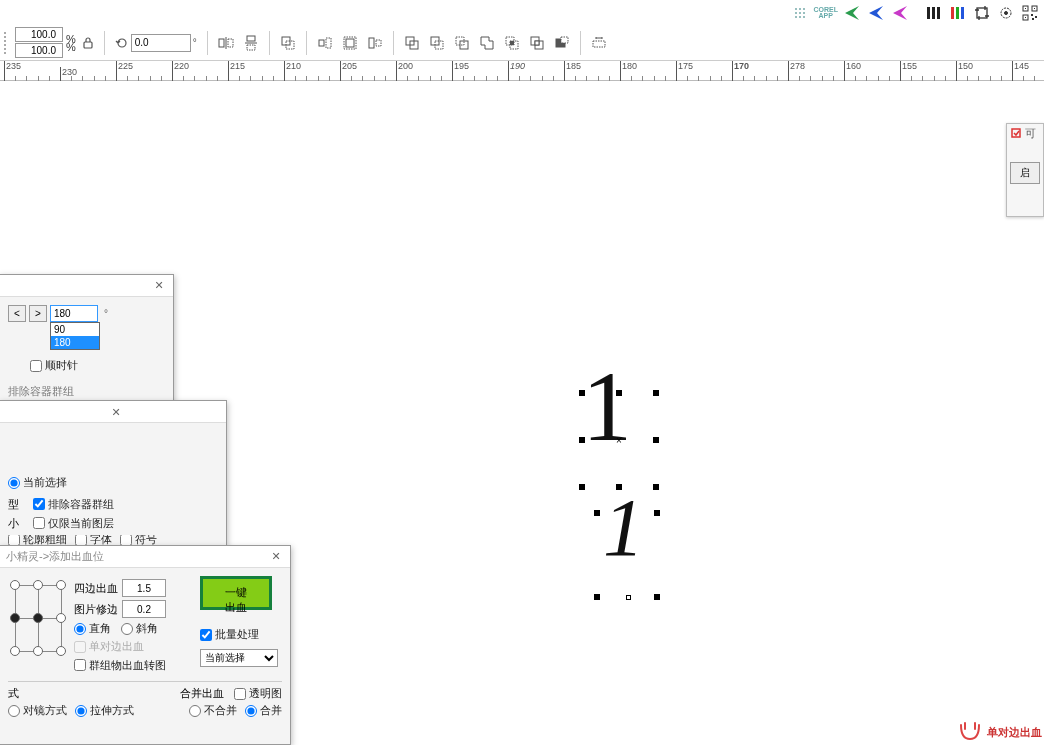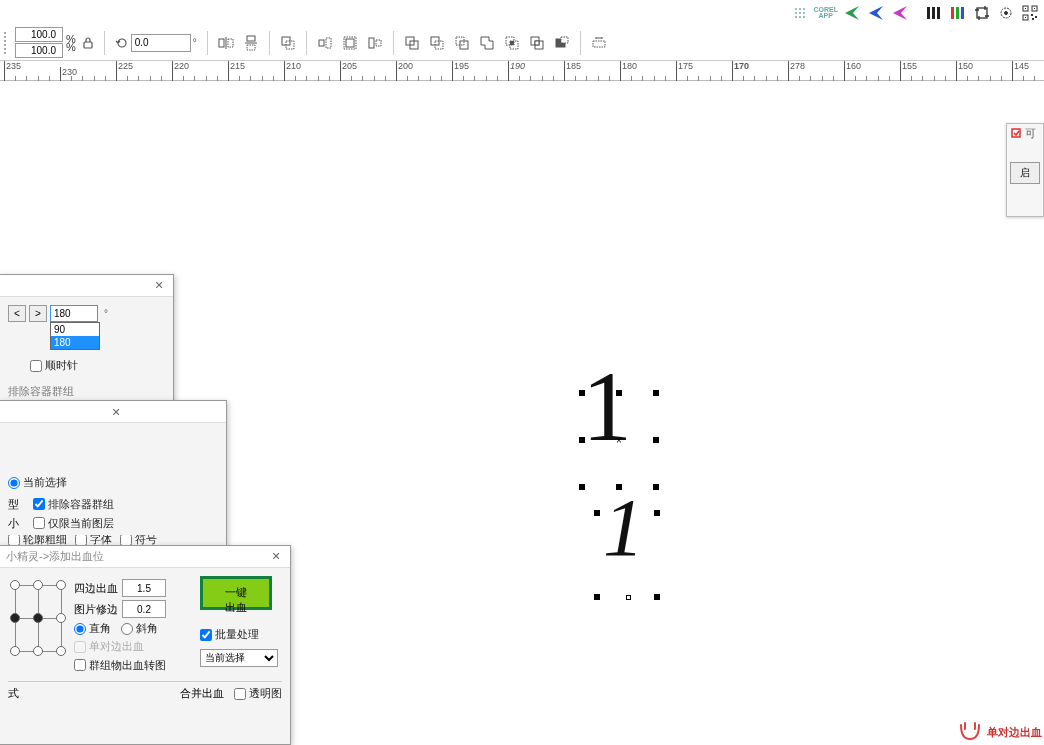--- a/index.html
+++ b/index.html
@@ -583,20 +583,39 @@
 
   <div style="border-top:1px solid #ccc;margin:0 8px;padding-top:4px;display:flex;align-items:center;gap:10px">
     <span>式</span>
     <div style="flex:1"></div>
     <span>合并出血</span>
     <label class="cb">
         <input type="checkbox" style="">
         <span>透明图</span>
       </label>
   </div>
+  <div style="margin:2px 8px 0;display:flex;align-items:center;gap:8px">
+    <label class="cb">
+        <input type="radio" name="mm" style="">
+        <span>对镜方式</span>
+      </label>
+    <label class="cb">
+        <input type="radio" name="mm" checked="" style="">
+        <span>拉伸方式</span>
+      </label>
+    <div style="flex:1"></div>
+    <label class="cb">
+        <input type="radio" name="mg" style="">
+        <span>不合并</span>
+      </label>
+    <label class="cb">
+        <input type="radio" name="mg" checked="" style="">
+        <span>合并</span>
+      </label>
+  </div>
 </div>
 
 <div class="wmark">
   <svg width="26" height="22" viewBox="0 0 26 22">
       <path d="M4 4 Q4 18 13 18 Q22 18 22 4 M8 2 v6 M18 2 v6" fill="none" stroke="#d44" stroke-width="2" stroke-linecap="round"></path>
     </svg>
   <span style="font-weight:bold">单对边出血</span>
 
 </div>
 

